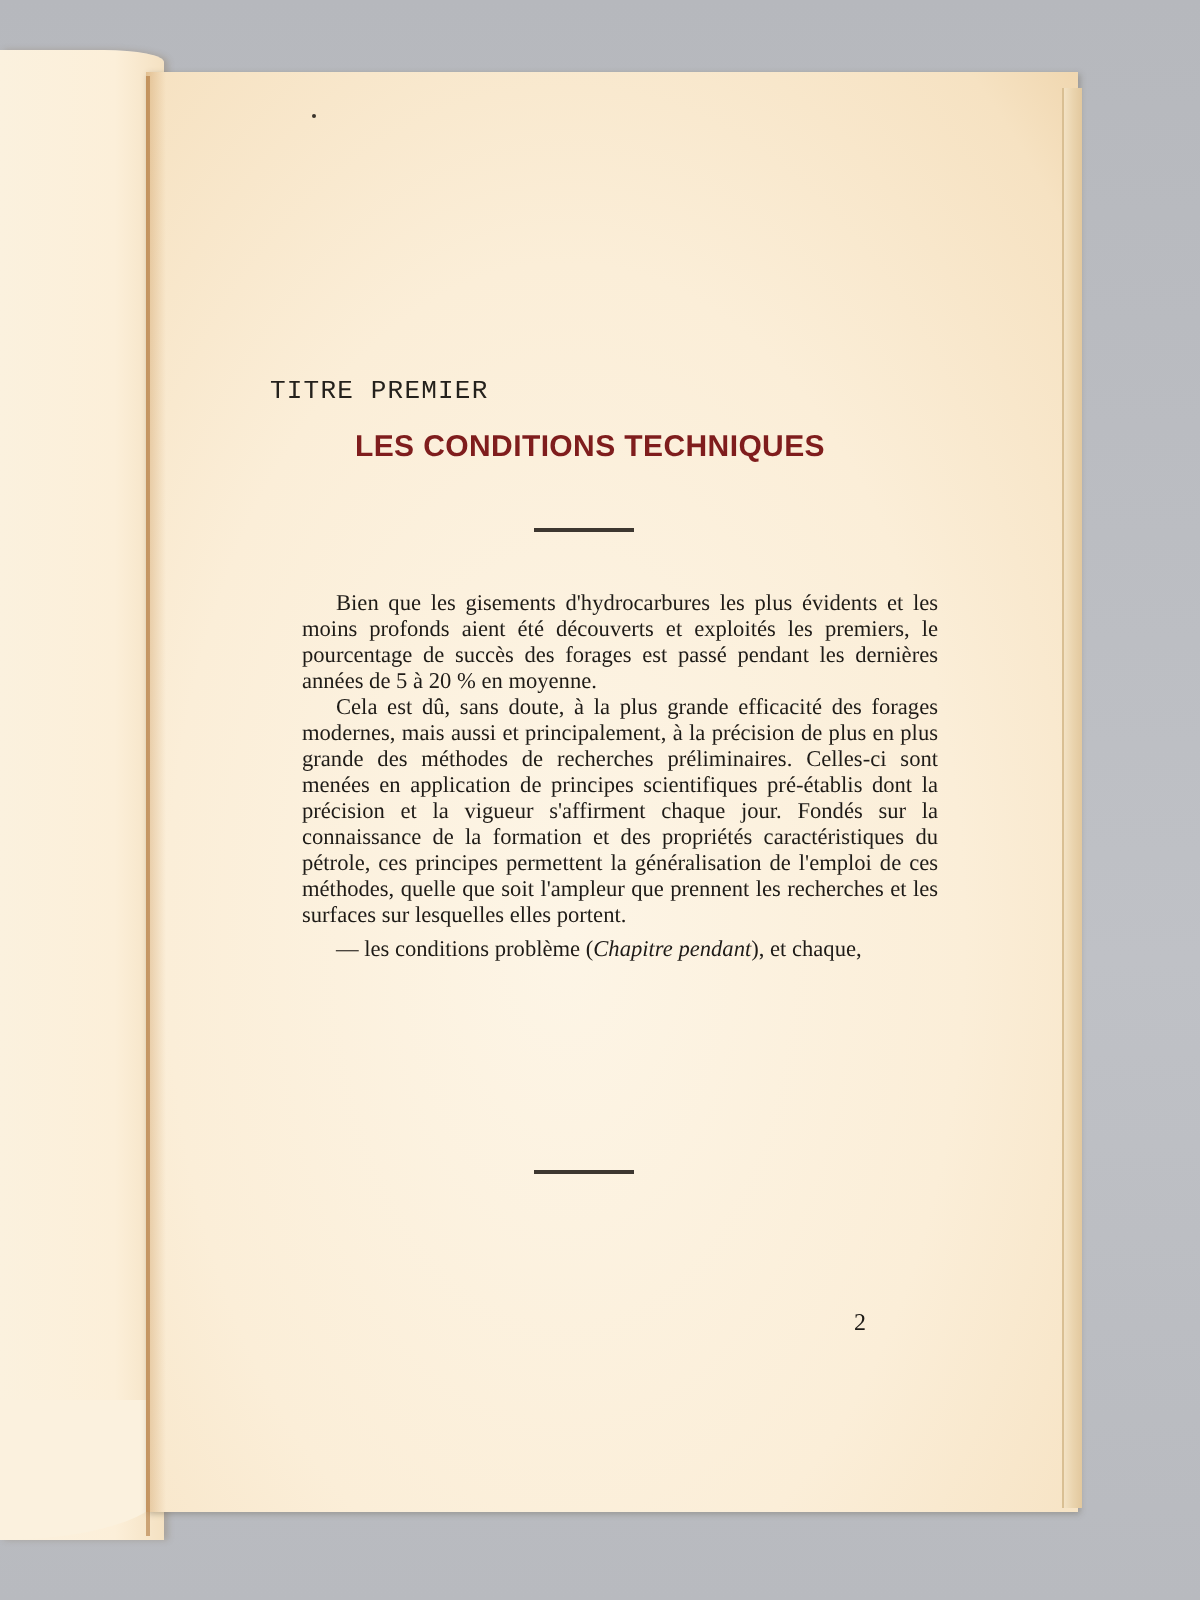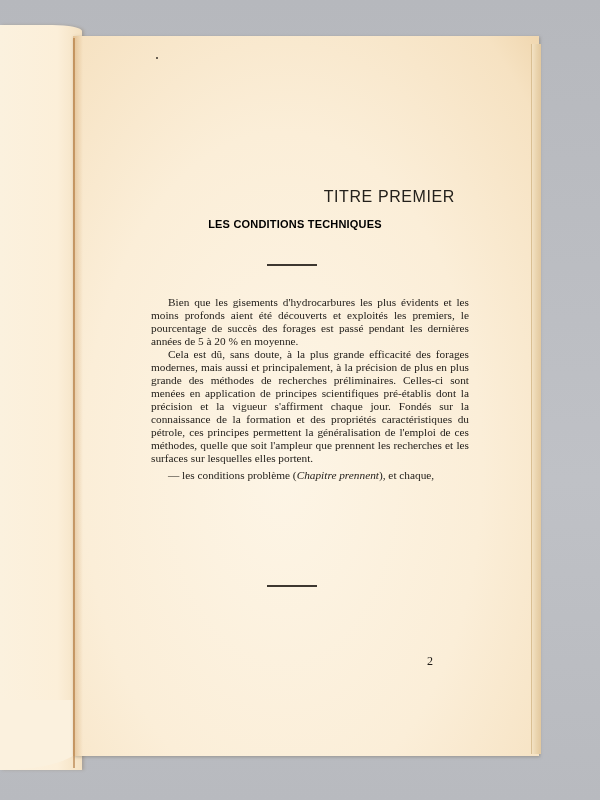--- a/index.html
+++ b/index.html
@@ -90,37 +90,37 @@
       left: 135px;
       top: 0;
       width: 320px;
       color: #1d1a16;
     }
     .part-label {
       position: absolute;
       left: 0;
       width: 320px;
       top: 188px;
-      text-align: right;
-      font-family: Liberation Sans, sans-serif;
-      font-size: 16px;
+      text-align: left;
+      font-family: Liberation Mono, monospace;
+      font-size: 13px;
       letter-spacing: 0.6px;
       color: #24211c;
     }
     .title {
       position: absolute;
       left: -10px;
       width: 340px;
       top: 214px;
       text-align: center;
       font-family: "Liberation Sans", "DejaVu Sans", sans-serif;
       font-weight: bold;
-      font-size: 11px;
+      font-size: 15px;
       line-height: 20px;
-      color: #000000;
+      color: #7f1d1d;
       letter-spacing: 0.2px;
     }
     .rule {
       position: absolute;
       height: 1.5px;
       background: #3d3730;
     }
     .rule.top { left: 132px; width: 50px; top: 264px; }
     .rule.bottom { left: 132px; width: 50px; top: 585px; }
     .body-text {
@@ -179,20 +179,20 @@
   <div class="title">
     <div>LES CONDITIONS TECHNIQUES</div>
   </div>
 
   <div class="rule top"></div>
 
   <div class="body-text">
     <p>Bien que les gisements d'hydrocarbures les plus évidents et les moins profonds aient été découverts et exploités les premiers, le pourcentage de succès des forages est passé pendant les dernières années de 5 à 20 % en moyenne.</p>
     <p>Cela est dû, sans doute, à la plus grande efficacité des forages modernes, mais aussi et principalement, à la précision de plus en plus grande des méthodes de recherches préliminaires. Celles-ci sont menées en application de principes scientifiques pré-établis dont la précision et la vigueur s'affirment chaque jour. Fondés sur la connaissance de la formation et des propriétés caractéristiques du pétrole, ces principes permettent la généralisation de l'emploi de ces méthodes, quelle que soit l'ampleur que prennent les recherches et les surfaces sur lesquelles elles portent.</p>
     <ul class="list">
-      <li><span>— les conditions problème (</span><i>Chapitre prennent</i><span>), et chaque,</span></li>
+      <li><span>— les conditions problème (</span><i>Chapitre pendant</i><span>), et chaque,</span></li>
     </ul>
   </div>
 
   <div class="rule bottom"></div>
 </div>
 
 <div class="page-number">2</div>
 
 </body></html>

